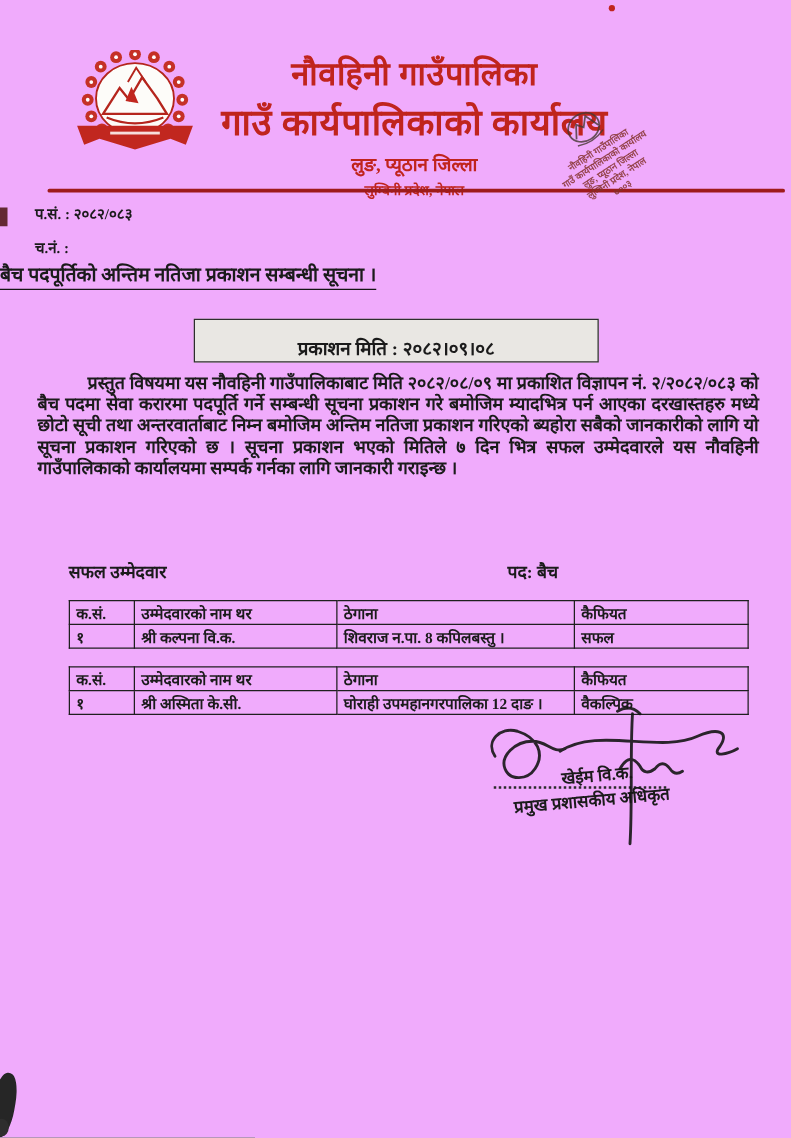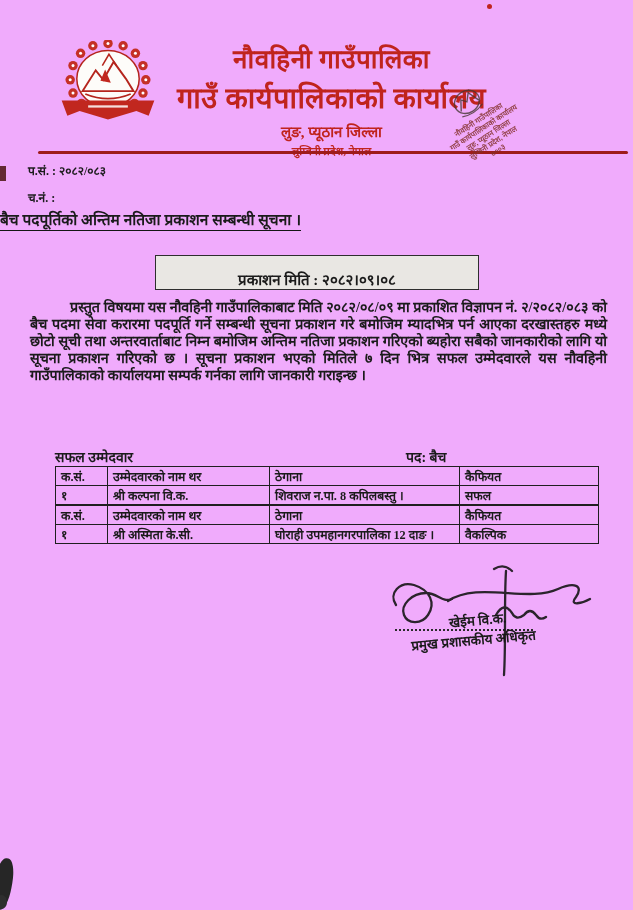--- a/index.html
+++ b/index.html
@@ -44,21 +44,21 @@
   
   .body-par{
     position:absolute;left:30px;top:299px;width:577px;
     font-size:14.3px;line-height:17px;font-weight:600;
     text-align:justify;text-indent:40px;margin:0;
   }
   
   .tables-block{position:absolute;left:55px;top:447px;width:543px;}
   .sec-head{position:relative;font-size:14px;font-weight:700;height:19px;}
   .sec-post{position:absolute;left:351px;top:0;}
-  table{border-collapse:collapse;width:100%;margin-top:0;table-layout:fixed;}
+  table{border-collapse:collapse;width:100%;margin-top:14px;table-layout:fixed;}
   td{border:1.6px solid #1f1f1f;padding:0 5px;height:18px;font-weight:700;font-size:12.3px;overflow:hidden;white-space:nowrap;}
   .sec-head2{margin-top:3px;}
   
   .sig-svg{position:absolute;left:378px;top:563px;z-index:2;}
   .sig-dotted{position:absolute;left:395px;top:629px;width:138px;border-bottom:2.5px dotted #2b2b2b;}
   .sig-name{position:absolute;left:449px;top:611px;font-size:13.5px;font-weight:700;transform:rotate(-5deg);white-space:nowrap;}
   .sig-title{position:absolute;left:411px;top:631px;font-size:13.5px;font-weight:700;transform:rotate(-5deg);white-space:nowrap;}
   
   .blob{position:absolute;left:-6px;top:858px;width:18px;height:52px;background:#262626;border-radius:45%;transform:rotate(10deg);}
   .blob2{position:absolute;left:-4px;top:895px;width:11px;height:14px;background:#2e2e2e;border-radius:50%;}

